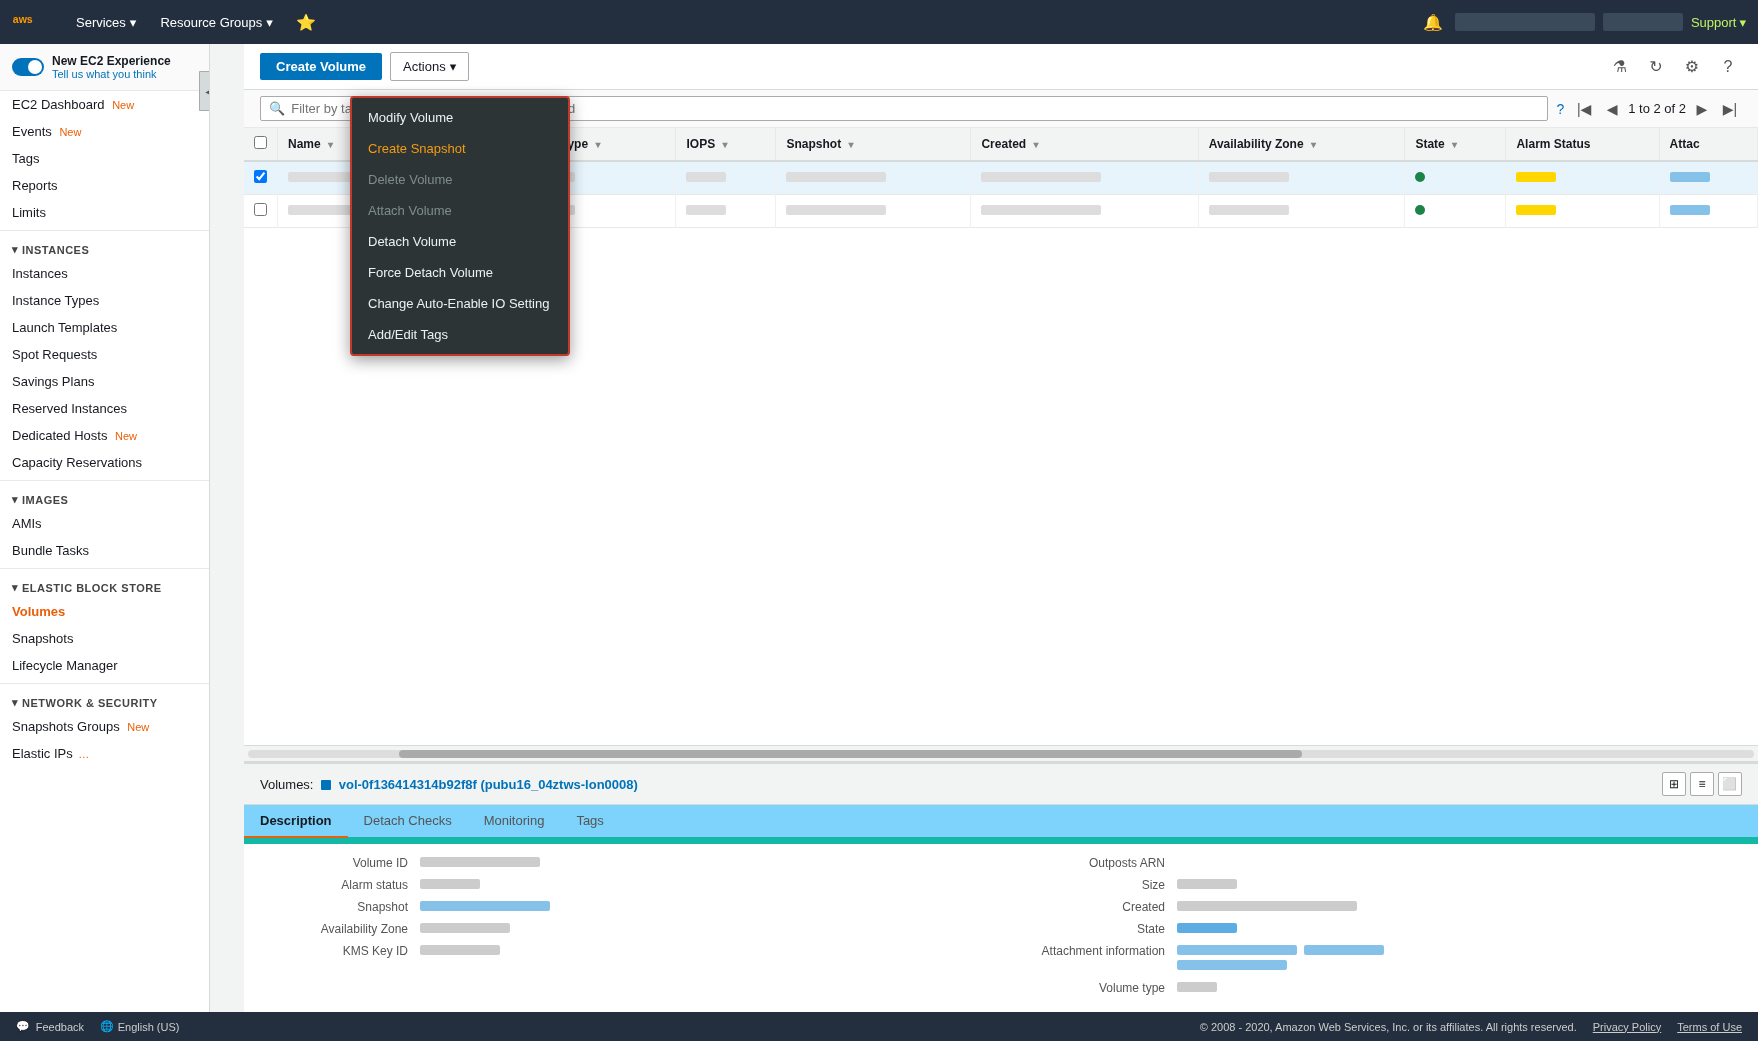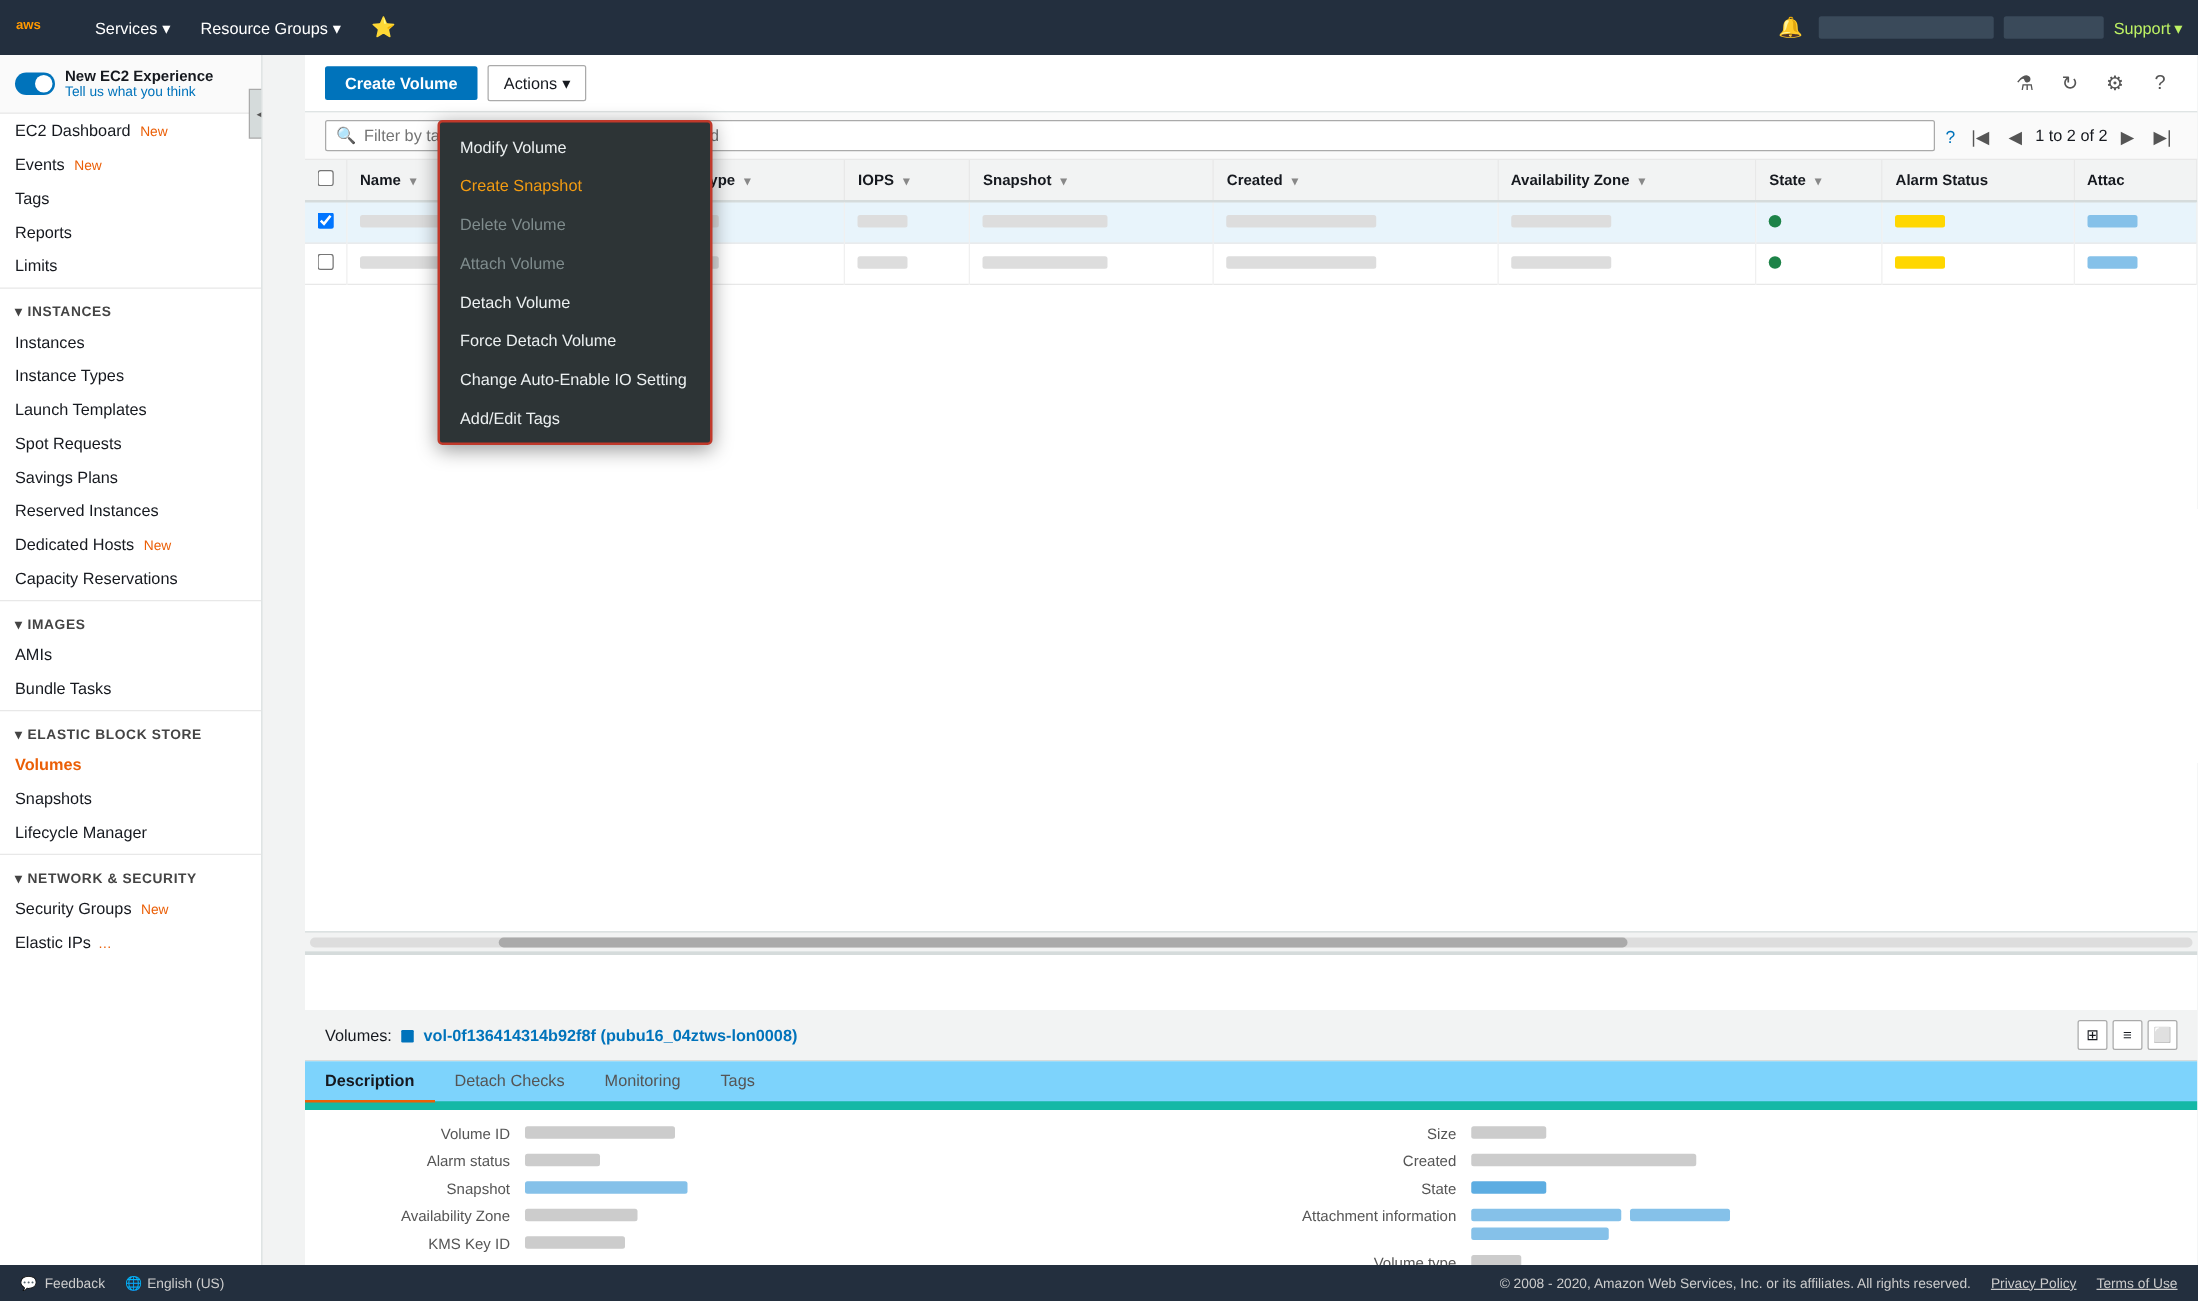--- a/index.html
+++ b/index.html
@@ -119,21 +119,21 @@
     }
     .dropdown-item.highlighted { color: #f39c12; }
     .dropdown-item.disabled { color: #7f8c8d; cursor: default; }
 
     
     .detail-panel {
       height: 280px; background: #fff; border-top: 3px solid #d5dbdb; flex-shrink: 0; overflow: hidden; display: flex; flex-direction: column;
     }
     .detail-header {
       padding: 8px 16px; background: #f2f3f3; border-bottom: 1px solid #d5dbdb;
-      display: flex; align-items: center; justify-content: space-between; flex-shrink: 0; margin-top: 44px;
+      display: flex; align-items: center; justify-content: space-between; flex-shrink: 0;
     }
     .detail-title { font-size: 13px; color: #16191f; }
     .detail-title .vol-id { color: #0073bb; font-weight: 600; }
     .detail-icons { display: flex; gap: 4px; }
     .detail-icon-btn { width: 24px; height: 24px; display: flex; align-items: center; justify-content: center; cursor: pointer; border: 1px solid #aaa; border-radius: 2px; background: #fff; font-size: 12px; }
     .detail-tabs { display: flex; border-bottom: 7px solid #14b8a6; flex-shrink: 0; background: #7dd3fc; }
     .detail-tab {
       padding: 8px 16px; cursor: pointer; font-size: 13px; color: #555; border-bottom: 2px solid transparent; margin-bottom: -1px;
     }
     .detail-tab.active { color: #16191f; border-bottom-color: #eb5f07; font-weight: 600; }
@@ -249,21 +249,21 @@
     </div>
     <a class="sidebar-item active">Volumes</a>
     <a class="sidebar-item">Snapshots</a>
     <a class="sidebar-item">Lifecycle Manager</a>
     <div class="sidebar-divider"></div>
     <div class="sidebar-section-header">
       <span>▾</span>
       <span>NETWORK &amp; SECURITY</span>
     </div>
     <a class="sidebar-item">
-      <span>Security Groups</span>
+      <span>Snapshots Groups</span>
       <span class="badge-new">New</span>
     </a>
     <a class="sidebar-item">
       <span>Elastic IPs</span>
       <span class="badge-new" style="color:#eb5f07;font-size:11px;margin-left:2px;">…</span>
     </a>
   </aside>
 
   <div class="content-area">
 
@@ -386,20 +386,24 @@
               <span class="detail-label">Availability Zone</span>
               <span class="detail-value"><span class="detail-blur" style="width:90px;"></span></span>
             </div>
             <div class="detail-row">
               <span class="detail-label">KMS Key ID</span>
               <span class="detail-value"><span class="detail-blur" style="width:80px;"></span></span>
             </div>
           </div>
           <div>
             <div class="detail-row">
+              <span class="detail-label">Outposts ARN</span>
+              <span class="detail-value"></span>
+            </div>
+            <div class="detail-row">
               <span class="detail-label">Size</span>
               <span class="detail-value"><span class="detail-blur" style="width:60px;"></span></span>
             </div>
             <div class="detail-row">
               <span class="detail-label">Created</span>
               <span class="detail-value"><span class="detail-blur" style="width:180px;"></span></span>
             </div>
             <div class="detail-row">
               <span class="detail-label">State</span>
               <span class="detail-value"><span class="detail-blur" style="width:60px;background:#5dade2;"></span></span>

